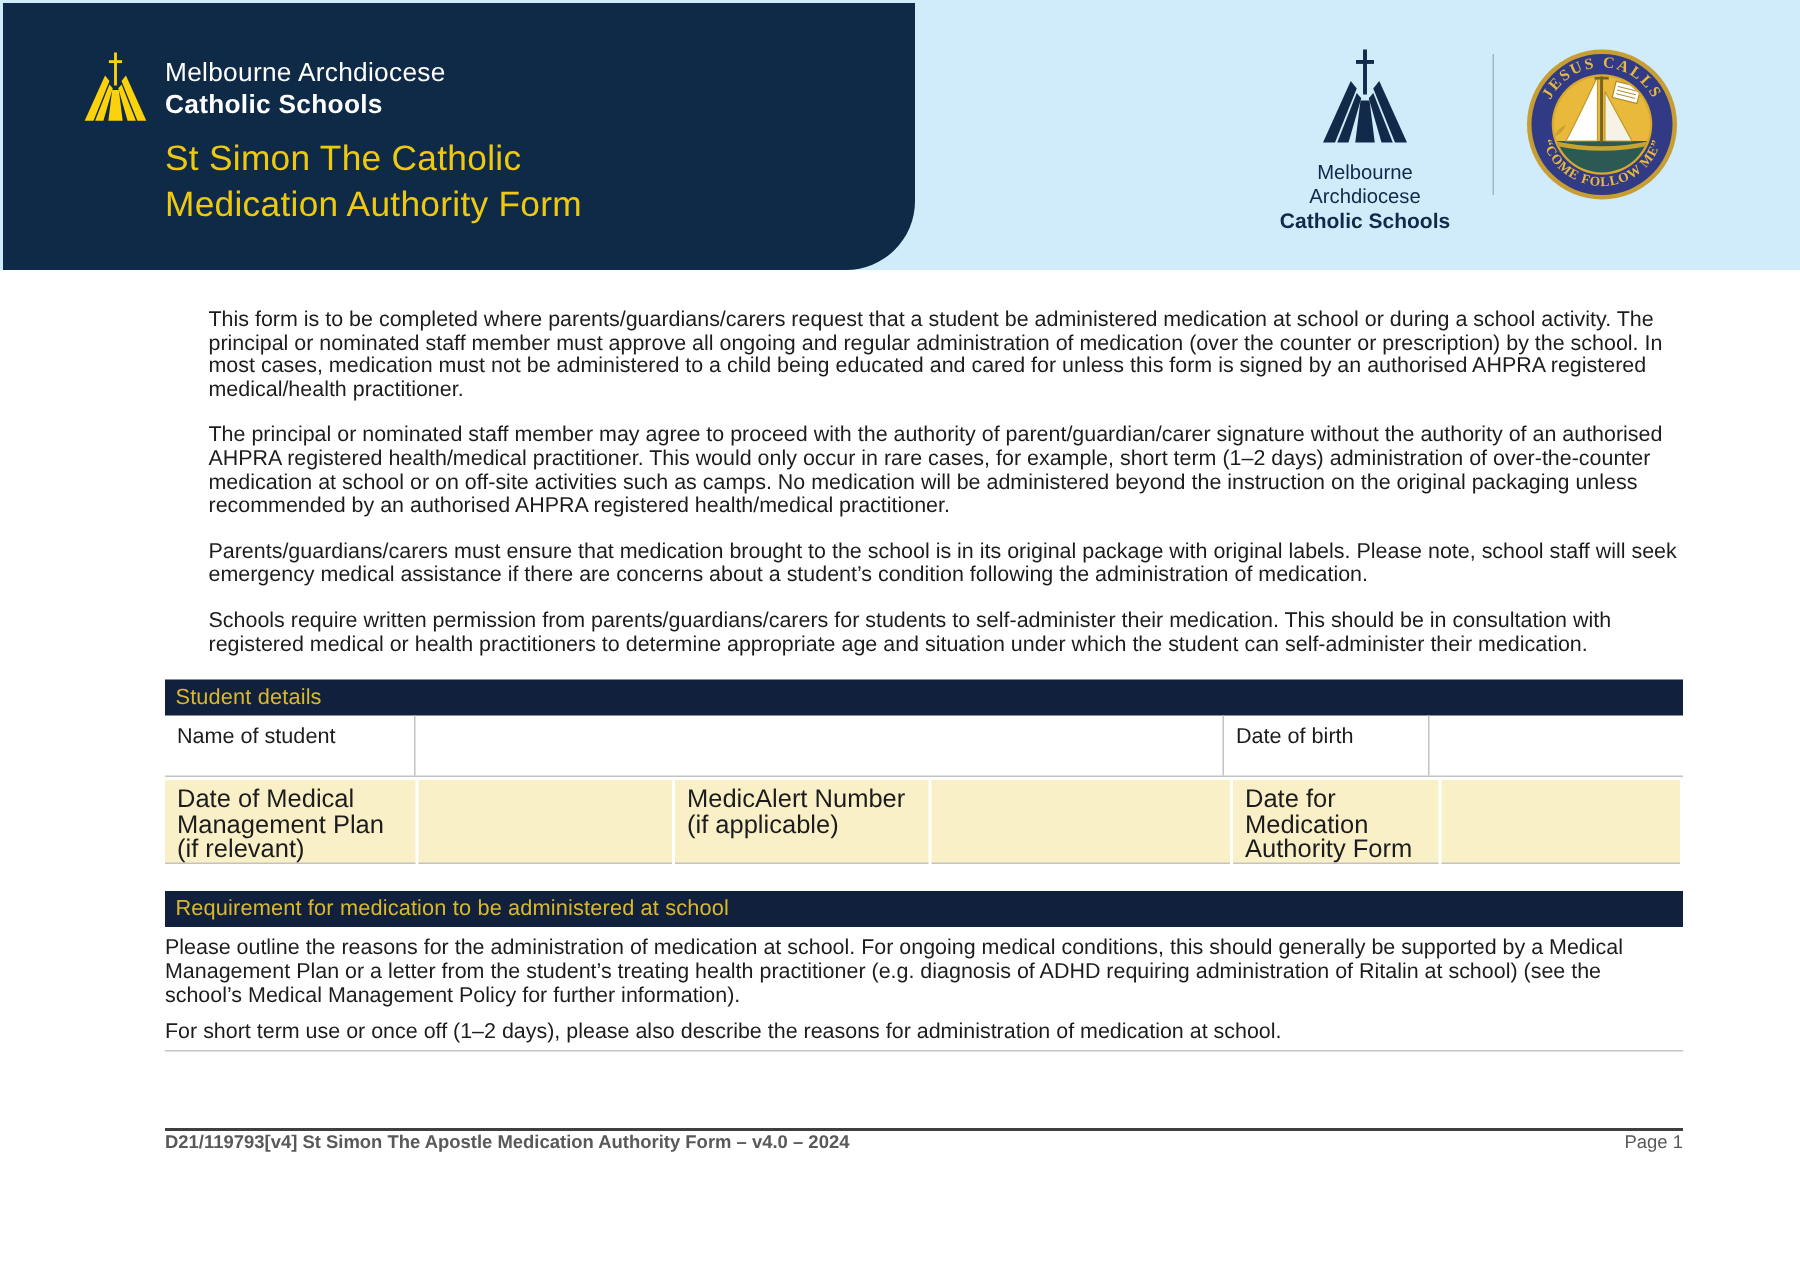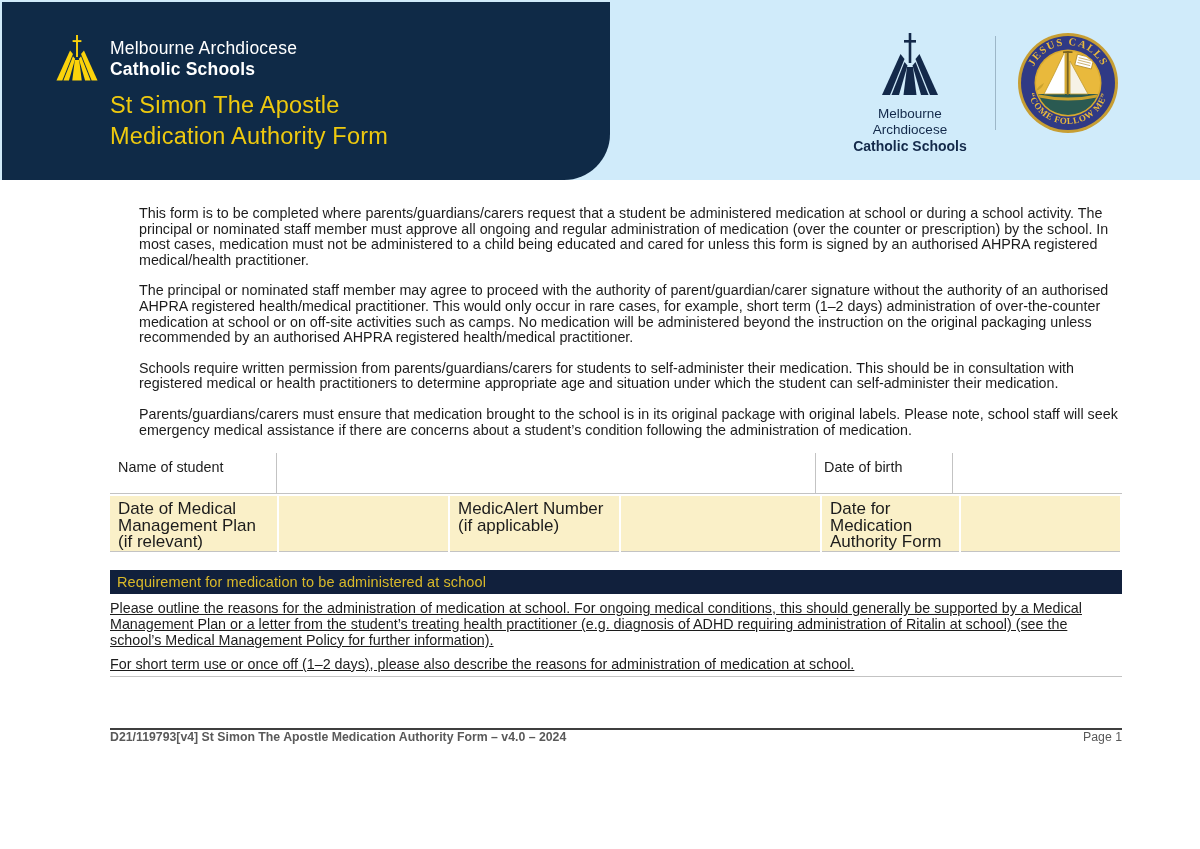--- a/index.html
+++ b/index.html
@@ -39,21 +39,21 @@
     font-size:14.5px; line-height:24px; padding-left:7px; letter-spacing:.1px;
   }
   .bar-gap { height:20px; }
   
   .trow1 { display:grid; grid-template-columns:167px 539px 137px 169px; height:41px; border-bottom:1px solid var(--border-gray,#c3c3c3); }
   .trow1 .cell { border-right:1px solid var(--border-gray,#c3c3c3); padding:6px 8px 0 8px; font-size:14.4px; line-height:16px; }
   .trow1 .cell:last-child { border-right:none; }
   
   .trow2 { display:grid; grid-template-columns:167px 169px 169px 199px 137px 159px; column-gap:2px; margin-top:2px; height:54px; }
   .trow2 .cell { background:var(--row-yellow,#faf0c8); border-bottom:1px solid var(--border-gray,#c3c3c3); padding:5px 8px 0 8px; font-size:17px; line-height:16.5px; }
-  .req-box { border-bottom:1px solid var(--border-gray,#c3c3c3); padding-bottom:4px;text-decoration:underline; }
+  .req-box { border-bottom:1px solid var(--border-gray,#c3c3c3); padding-bottom:4px; }
   .req-box p.rp1 { margin-top:7px; font-size:14.3px; line-height:15.8px; }
   .req-box p.rp2 { margin-top:8px; font-size:14.3px; line-height:15.8px; }
   
   .footer-rule { margin-top:51px; border-top:2px solid var(--rule-dark,#3f3f3f); }
   .footer-row { display:flex; justify-content:space-between; color:var(--footer-gray,#595959); font-size:12.3px; }
   .footer-row .doc-id { font-weight:700; }
   .footer-row .page-num { font-weight:400; }
 </style>
 </head>
 <body>
@@ -70,21 +70,21 @@
         <polygon points="24.5,31 27.5,34.5 19,64 11.5,64"></polygon>
         <polygon points="32.5,34.5 35.5,31 48.5,64 41,64"></polygon>
         <polygon points="20.5,23 24.5,28 10,64 2,64"></polygon>
         <polygon points="35.5,28 39.5,23 58,64 50,64"></polygon>
       </svg>
       <div class="org-name">
         <div class="l1">Melbourne Archdiocese</div>
         <div class="l2">Catholic Schools</div>
       </div>
       <div class="school-title">
-        <div>St Simon The Apostle</div>
+        <div>St Simon The Catholic</div>
         <div>Medication Authority Form</div>
       </div>
     </div>
 
     <div class="center-logo">
       <svg class="mark-navy" viewBox="0 0 60 64" aria-hidden="true">
         <rect x="28.7" y="2" width="2.6" height="30"></rect>
         <rect x="24" y="9" width="12" height="2.6"></rect>
         <polygon points="27,36 33,36 36.5,64 23.5,64"></polygon>
         <polygon points="24.5,31 27.5,34.5 19,64 11.5,64"></polygon>
@@ -131,23 +131,24 @@
       <text font-size="9" letter-spacing="0.6">
         <textPath href="#arcBottom" startOffset="50%" text-anchor="middle">“COME FOLLOW ME”</textPath>
       </text>
     </svg>
   </div>
 
   <div class="content">
 
     <p class="body first">This form is to be completed where parents/guardians/carers request that a student be administered medication at school or during a school activity. The principal or nominated staff member must approve all ongoing and regular administration of medication (over the counter or prescription) by the school. In most cases, medication must not be administered to a child being educated and cared for unless this form is signed by an authorised AHPRA registered medical/health practitioner.</p>
     <p class="body">The principal or nominated staff member may agree to proceed with the authority of parent/guardian/carer signature without the authority of an authorised AHPRA registered health/medical practitioner. This would only occur in rare cases, for example, short term (1–2 days) administration of over-the-counter medication at school or on off-site activities such as camps. No medication will be administered beyond the instruction on the original packaging unless recommended by an authorised AHPRA registered health/medical practitioner.</p>
+    <p class="body">Parents/guardians/carers must ensure that medication brought to the school is in its original package with original labels. Please note, school staff will seek emergency medical assistance if there are concerns about a student’s condition following the administration of medication.</p>
     <p class="body">Schools require written permission from parents/guardians/carers for students to self-administer their medication. This should be in consultation with registered medical or health practitioners to determine appropriate age and situation under which the student can self-administer their medication.</p>
-    <p class="body">Parents/guardians/carers must ensure that medication brought to the school is in its original package with original labels. Please note, school staff will seek emergency medical assistance if there are concerns about a student’s condition following the administration of medication.</p>
 
+    <div class="section-bar">Student details</div>
 
     <div class="trow1">
       <div class="cell">Name of student</div>
       <div class="cell"></div>
       <div class="cell">Date of birth</div>
       <div class="cell"></div>
     </div>
 
     <div class="trow2">
       <div class="cell">Date of Medical Management Plan (if relevant)</div>

